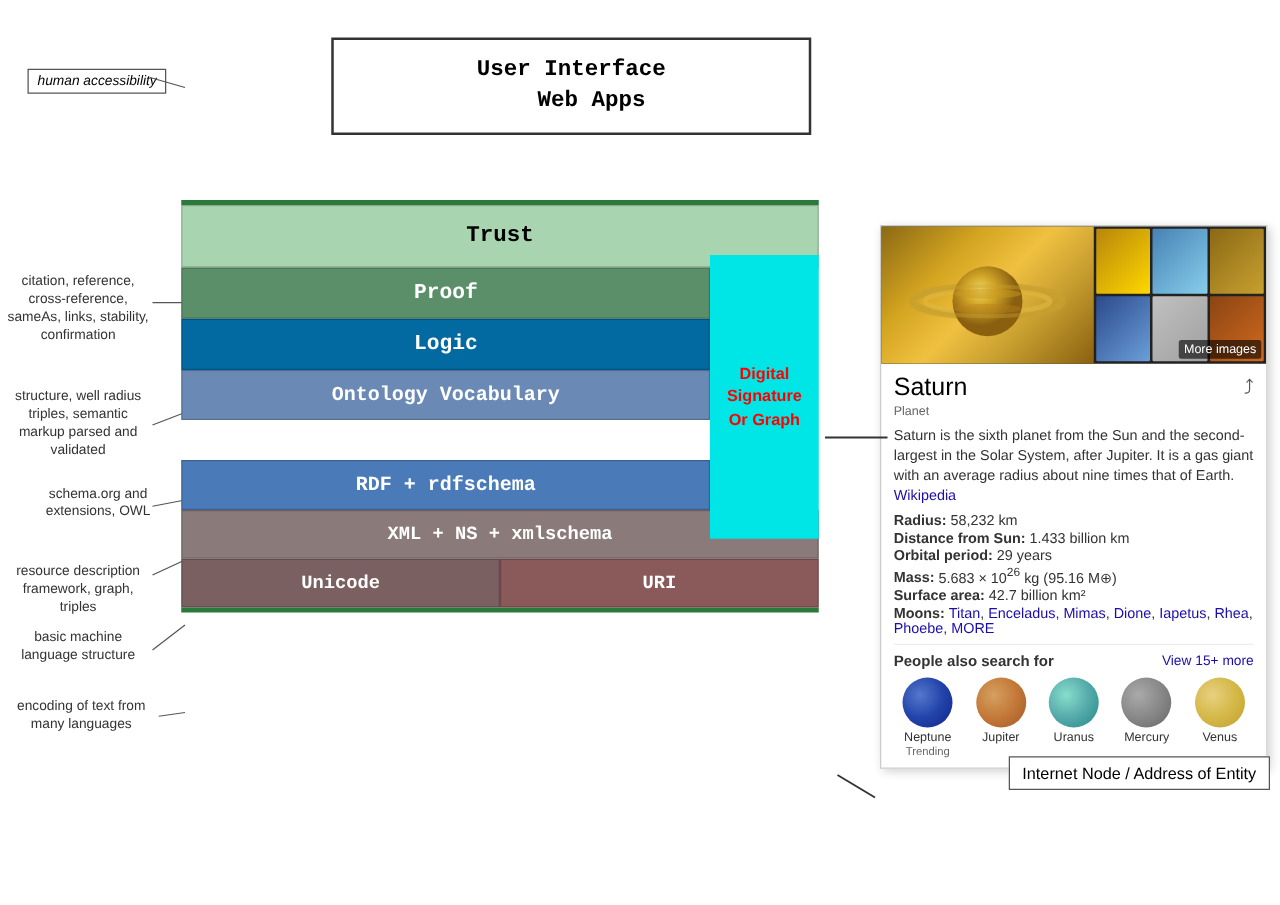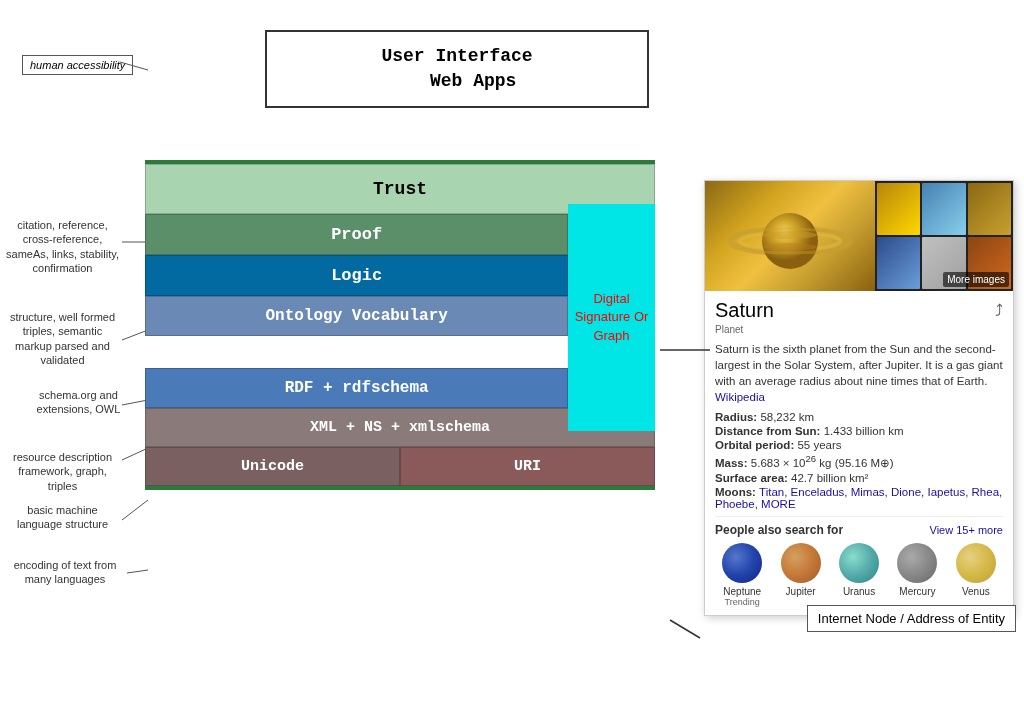--- a/index.html
+++ b/index.html
@@ -413,21 +413,21 @@
       position: absolute;
       top: 0;
       left: 0;
       width: 700px;
       height: 700px;
       pointer-events: none;
       z-index: 1;
     }
 
     .dig-sig-text {
-      font-weight: normal;
+      font-weight: bold;
       font-size: 13px;
       color: red;
       text-align: center;
       line-height: 1.4;
       writing-mode: horizontal-tb;
       word-break: break-word;
       padding: 5px;
     }
 
     
@@ -498,21 +498,21 @@
     </div>
 
     <div class="green-bottom-line"></div>
   </div>
 
   <div class="ann-citation">
     <span>citation, reference, cross-reference, sameAs, links, stability, confirmation</span>
   </div>
 
   <div class="ann-structure">
-    <span>structure, well formed triples, semantic markup parsed and validated</span>
+    <span>structure, well radius triples, semantic markup parsed and validated</span>
   </div>
 
   <div class="ann-schema">
     <span>schema.org and extensions, OWL</span>
   </div>
 
   <div class="ann-resource">
     <span>resource description framework, graph, triples</span>
   </div>
 
@@ -599,21 +599,21 @@
         <div class="panel-fact-row">
           <span class="panel-fact-label">Radius: </span>
           <span>58,232 km</span>
         </div>
         <div class="panel-fact-row">
           <span class="panel-fact-label">Distance from Sun: </span>
           <span>1.433 billion km</span>
         </div>
         <div class="panel-fact-row">
           <span class="panel-fact-label">Orbital period: </span>
-          <span>55 years</span>
+          <span>29 years</span>
         </div>
         <div class="panel-fact-row">
           <span class="panel-fact-label">Mass: </span>
           <span>5.683 × 10<sup>26</sup> kg (95.16 M⊕)</span>
         </div>
         <div class="panel-fact-row">
           <span class="panel-fact-label">Surface area: </span>
           <span>42.7 billion km²</span>
         </div>
         <div class="panel-fact-row">

